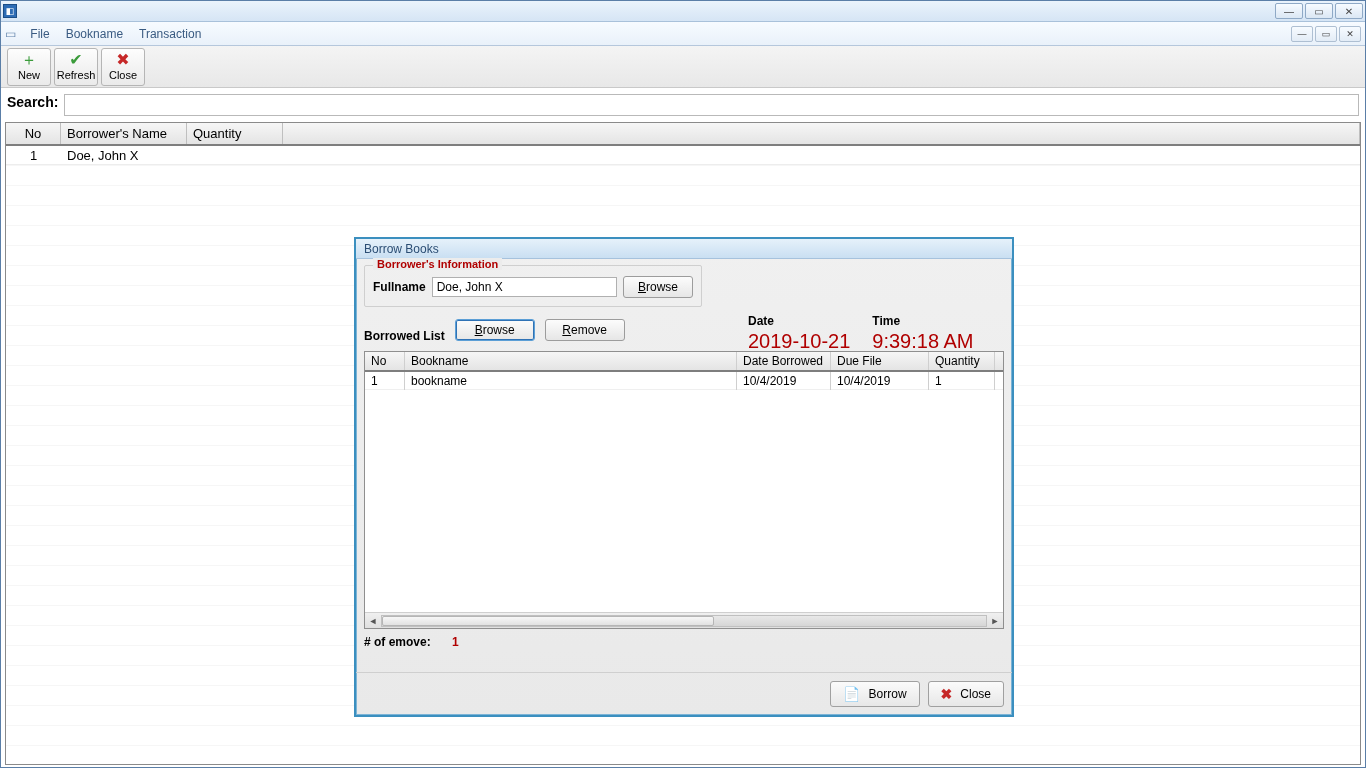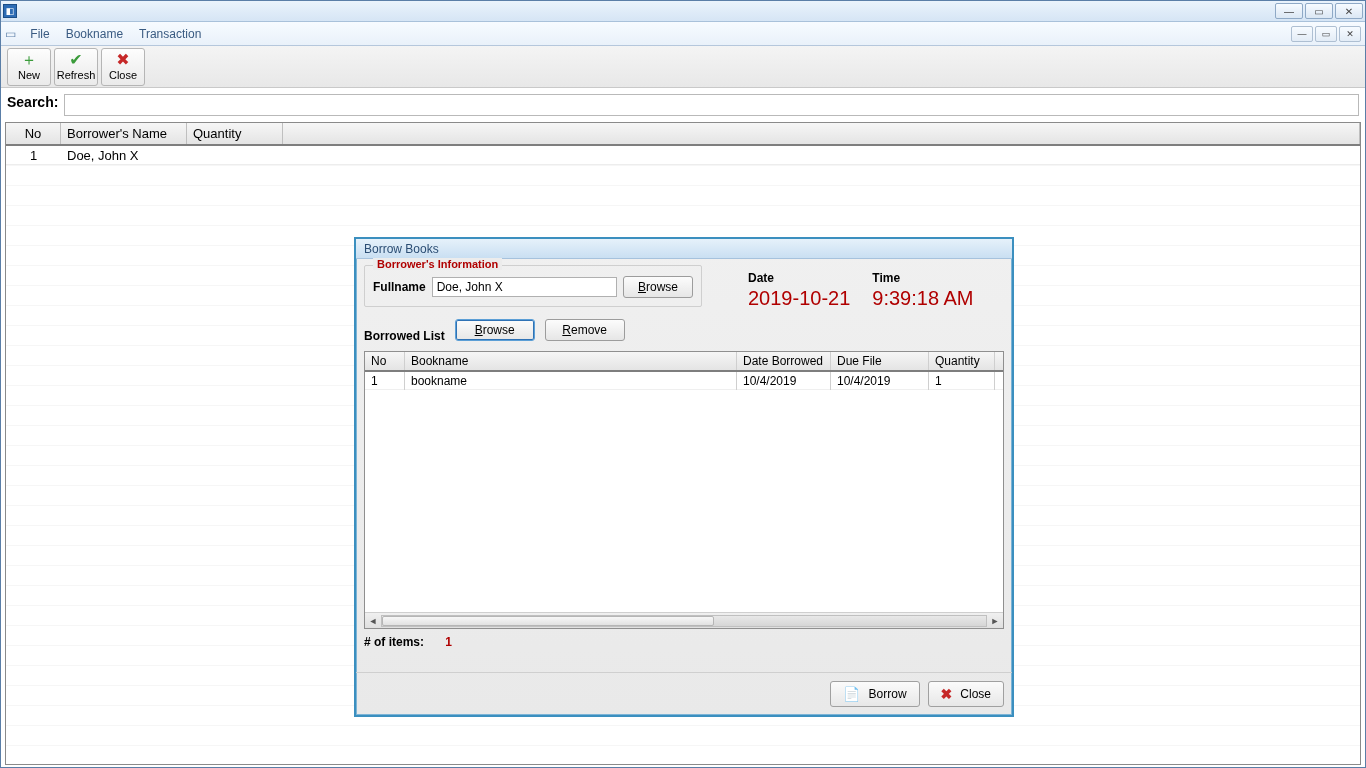--- a/index.html
+++ b/index.html
@@ -168,21 +168,21 @@
   border-radius:3px;
   height:22px; padding:0 14px;
   font-size:12px;
   cursor:default;
   text-decoration:underline;
   text-decoration-color: transparent;
 }
 .small-btn .ul{ text-decoration:underline; }
 .dt-block { position:absolute; top:12px; left:392px; display:flex; gap:22px; }
 .dt-col { display:flex; flex-direction:column; }
-.dt-col .dt-label { font-weight:bold; font-size:12px; }
+.dt-col .dt-label { font-weight:bold; font-size:12px;margin-top:43px; }
 .dt-col .dt-value { font-size:20px; color:#b00000; font-weight:500; margin-top:2px;}
 .borrowed-label{ font-weight:bold; font-size:12px; margin-top:12px; display:inline-block;}
 .borrowed-row{ display:flex; align-items:center; gap:10px; margin-top:10px;}
 .btn-focus{
   border:1px solid #5c9fd6;
   box-shadow: 0 0 0 1px #2f72b5 inset;
 }
 .sub-grid{
   margin-top:8px;
   border:1px solid #8f8f8f;
@@ -352,21 +352,21 @@
           <div class="sub-scroll">
             <div class="arrow">◄</div>
             <div class="track">
                 <div class="thumb"></div>
               </div>
             <div class="arrow">►</div>
           </div>
         </div>
 
         <div class="items-row">
-          <b># of items:</b>
+          <b># of emove:</b>
           <span class="cnt">1</span>
         </div>
       </div>
 
       <div class="dlg-footer">
         <button class="dlg-btn">
           <span class="bi icon-borrow">📄</span>
           <span>Borrow</span>
         </button>
         <button class="dlg-btn">

